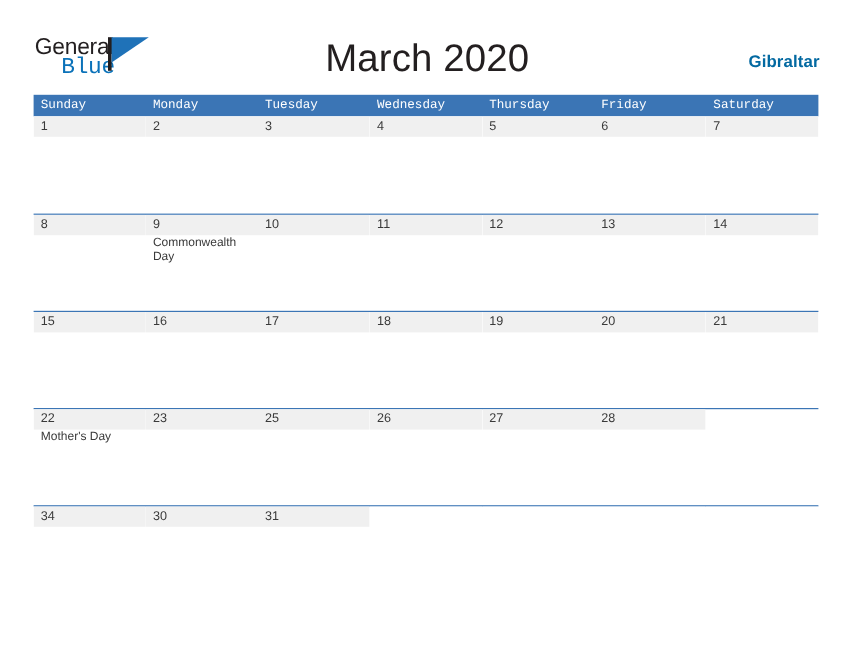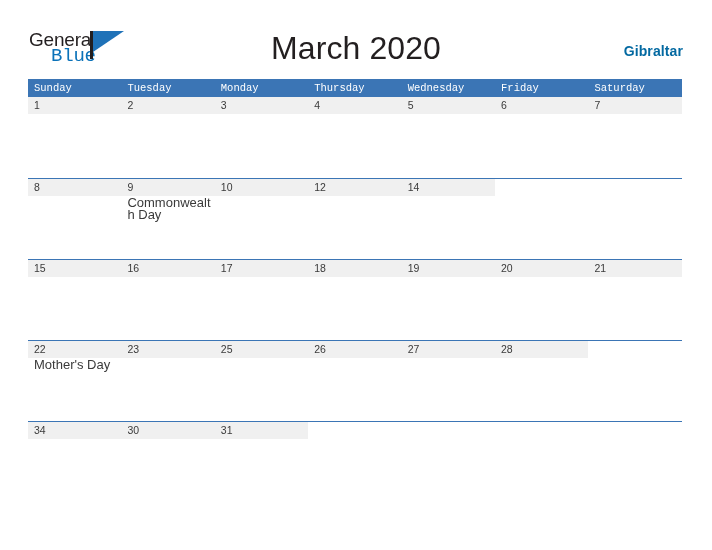--- a/index.html
+++ b/index.html
@@ -171,21 +171,21 @@
     font-size: 10.5px;
     color: #3a3a3a;
     line-height: 13px;
     z-index: 2;
   }
   .day-events {
     position: absolute;
     left: 6px;
     top: 18px;
     width: 86px;
-    font-size: 13px;
+    font-size: 10px;
     line-height: 11.5px;
     color: #3a3a3a;
     word-wrap: break-word;
   }
   .day-event {
     display: block;
   }
 </style>
 </head>
 <body>
@@ -206,24 +206,24 @@
     <div class="title">March 2020</div>
 
     <div class="location">Gibraltar</div>
 
   </div>
 
   <div class="calendar">
 
     <div class="weekday-row">
       <div class="weekday-cell">Sunday</div>
+      <div class="weekday-cell">Monday</div>
       <div class="weekday-cell">Tuesday</div>
-      <div class="weekday-cell">Monday</div>
+      <div class="weekday-cell">Wednesday</div>
       <div class="weekday-cell">Thursday</div>
-      <div class="weekday-cell">Wednesday</div>
       <div class="weekday-cell">Friday</div>
       <div class="weekday-cell">Saturday</div>
     </div>
 
     <div id="weeks-container">
         <div class="week-row">
           <div class="day-cell">
             <div class="band"></div>
             <div class="day-num">1</div>
           </div>
@@ -263,21 +263,29 @@
             <div class="day-events">
               <span class="day-event">Commonwealth Day</span>
             </div>
           </div>
           <div class="day-cell">
             <div class="band"></div>
             <div class="day-num">10</div>
           </div>
           <div class="day-cell">
             <div class="band"></div>
+            <div class="day-num">11</div>
+          </div>
+          <div class="day-cell">
+            <div class="band"></div>
             <div class="day-num">12</div>
+          </div>
+          <div class="day-cell">
+            <div class="band"></div>
+            <div class="day-num">13</div>
           </div>
           <div class="day-cell">
             <div class="band"></div>
             <div class="day-num">14</div>
           </div>
         </div>
         <div class="week-row">
           <div class="day-cell">
             <div class="band"></div>
             <div class="day-num">15</div>

